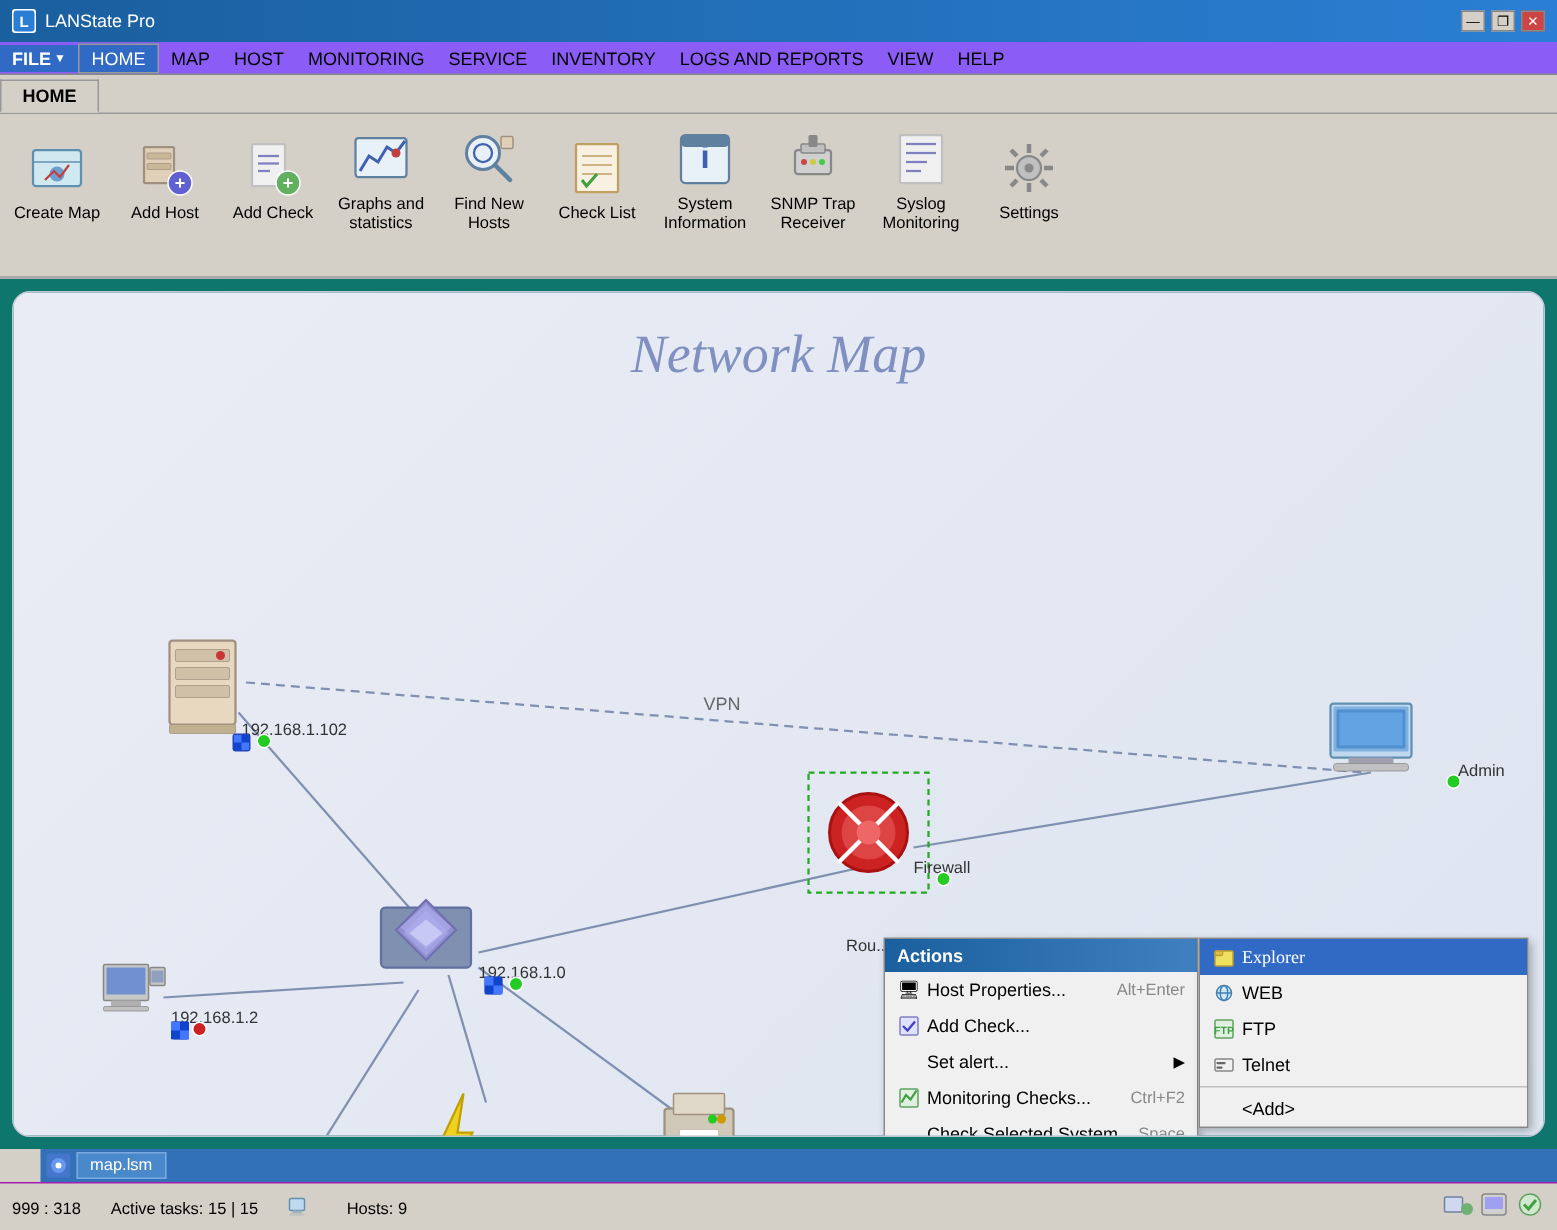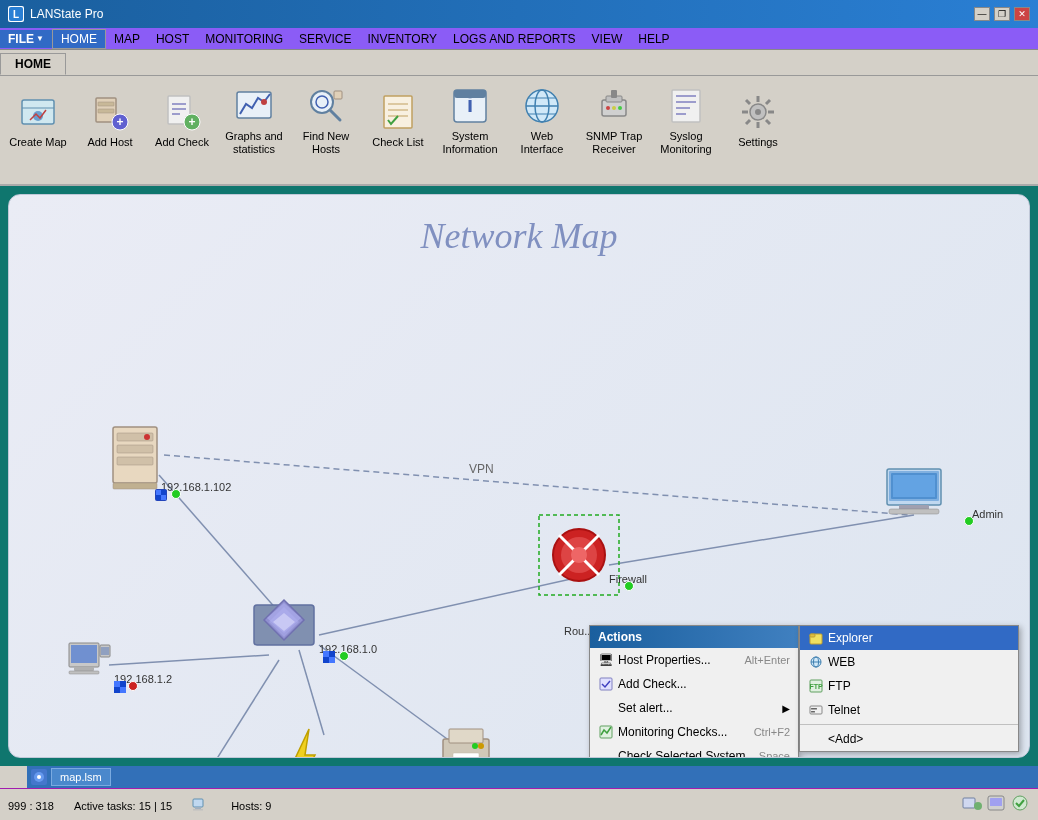--- a/index.html
+++ b/index.html
@@ -36,21 +36,21 @@
     .ctx-header { background: linear-gradient(to right, #1a5f9e, #4080c0); color: white; padding: 4px 8px; font-weight: bold; font-size: 12px; }
     .ctx-item { padding: 4px 8px; font-size: 12px; cursor: pointer; display: flex; align-items: center; justify-content: space-between; white-space: nowrap; }
     .ctx-item .shortcut { color: #888; font-size: 11px; margin-left: 10px; }
     .ctx-item .arrow { font-size: 10px; }
     .ctx-separator { height: 1px; background: #c0c0c0; margin: 2px 0; }
     .ctx-icon { width: 16px; height: 16px; margin-right: 4px; display: inline-flex; align-items: center; justify-content: center; font-size: 12px; flex-shrink: 0; }
 
     
     #submenu { position: absolute; left: 790px; top: 430px; width: 220px; background: #f0f0f0; border: 1px solid #888; box-shadow: 2px 2px 6px rgba(0,0,0,0.3); z-index: 101; }
     .submenu-item { padding: 4px 8px; font-size: 12px; cursor: pointer; display: flex; align-items: center; white-space: nowrap; }
-    .submenu-item.active { background: #316ac5; color: white; }
+    .submenu-item.active { background: #316ac5; color: white; font-family: Liberation Serif, serif; }
 
     
     .node { position: absolute; display: flex; flex-direction: row; align-items: flex-end; cursor: pointer; }
     .node-label { font-size: 11px; color: #333; margin-top: 2px; text-align: center; }
 
     
     #connections { position: absolute; top: 0; left: 0; width: 100%; height: 100%; pointer-events: none; }
 
     
     #statusbar { height: 24px; background: #d4d0c8; border-top: 1px solid #a21caf; display: flex; align-items: flex-end; padding: 0 8px; gap: 20px; font-size: 11px; }
@@ -191,32 +191,20 @@
   </div>
   <div class="ribbon-btn">
     <div class="ribbon-icon">
       <svg width="40" height="40" viewBox="0 0 40 40">
         <rect x="4" y="4" width="32" height="32" rx="3" fill="#e8f0f8" stroke="#6080a0" stroke-width="1.5"></rect>
         <text x="20" y="26" text-anchor="middle" fill="#4060b0" font-size="22" font-weight="bold">i</text>
         <rect x="4" y="4" width="32" height="8" rx="3" fill="#6080a0"></rect>
       </svg>
     </div>
     <span>System Information</span>
-  </div>
-  <div class="ribbon-btn">
-    <div class="ribbon-icon">
-      <svg width="40" height="40" viewBox="0 0 40 40">
-        <circle cx="20" cy="20" r="16" fill="#d0e8f8" stroke="#4080b0" stroke-width="1.5"></circle>
-        <ellipse cx="20" cy="20" rx="7" ry="16" fill="none" stroke="#4080b0" stroke-width="1.5"></ellipse>
-        <line x1="4" y1="20" x2="36" y2="20" stroke="#4080b0" stroke-width="1.5"></line>
-        <line x1="6" y1="12" x2="34" y2="12" stroke="#4080b0" stroke-width="1"></line>
-        <line x1="6" y1="28" x2="34" y2="28" stroke="#4080b0" stroke-width="1"></line>
-      </svg>
-    </div>
-    <span>Web Interface</span>
   </div>
   <div class="ribbon-btn">
     <div class="ribbon-icon">
       <svg width="40" height="40" viewBox="0 0 40 40">
         <rect x="8" y="14" width="24" height="16" rx="2" fill="#d0d0d0" stroke="#888" stroke-width="1.5"></rect>
         <rect x="12" y="10" width="16" height="6" rx="1" fill="#c0c0c0" stroke="#888" stroke-width="1"></rect>
         <circle cx="14" cy="22" r="2" fill="#cc4444"></circle>
         <circle cx="20" cy="22" r="2" fill="#cccc44"></circle>
         <circle cx="26" cy="22" r="2" fill="#44cc44"></circle>
         <rect x="17" y="4" width="6" height="8" rx="1" fill="#888"></rect>

